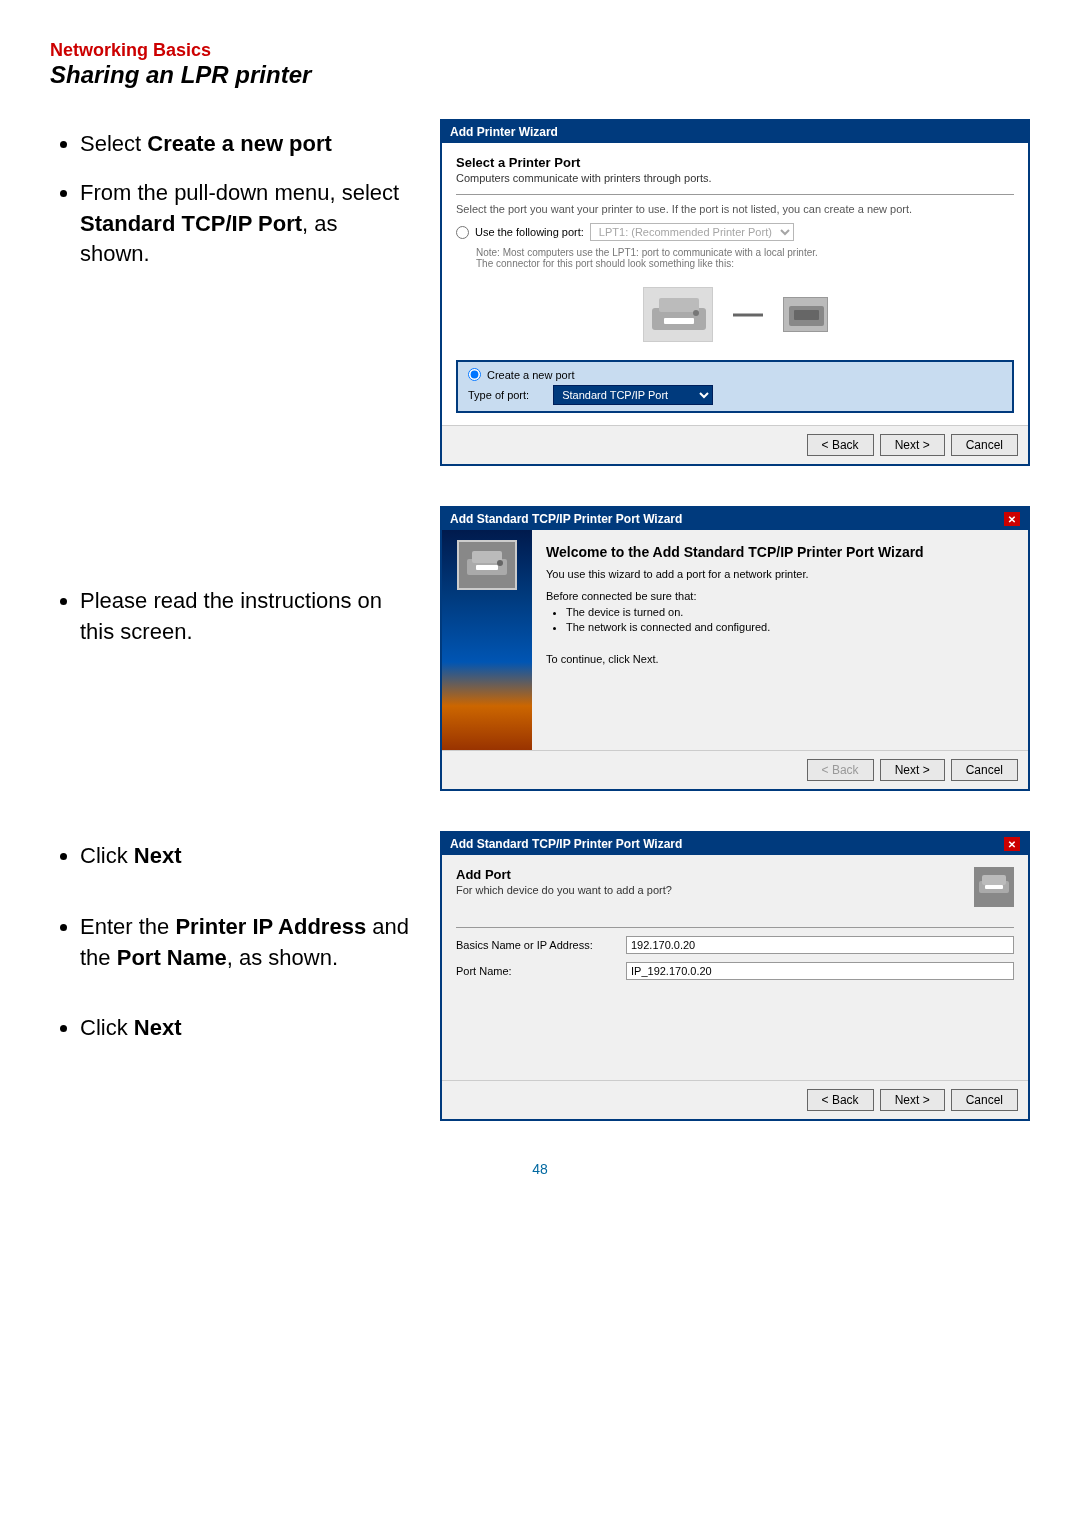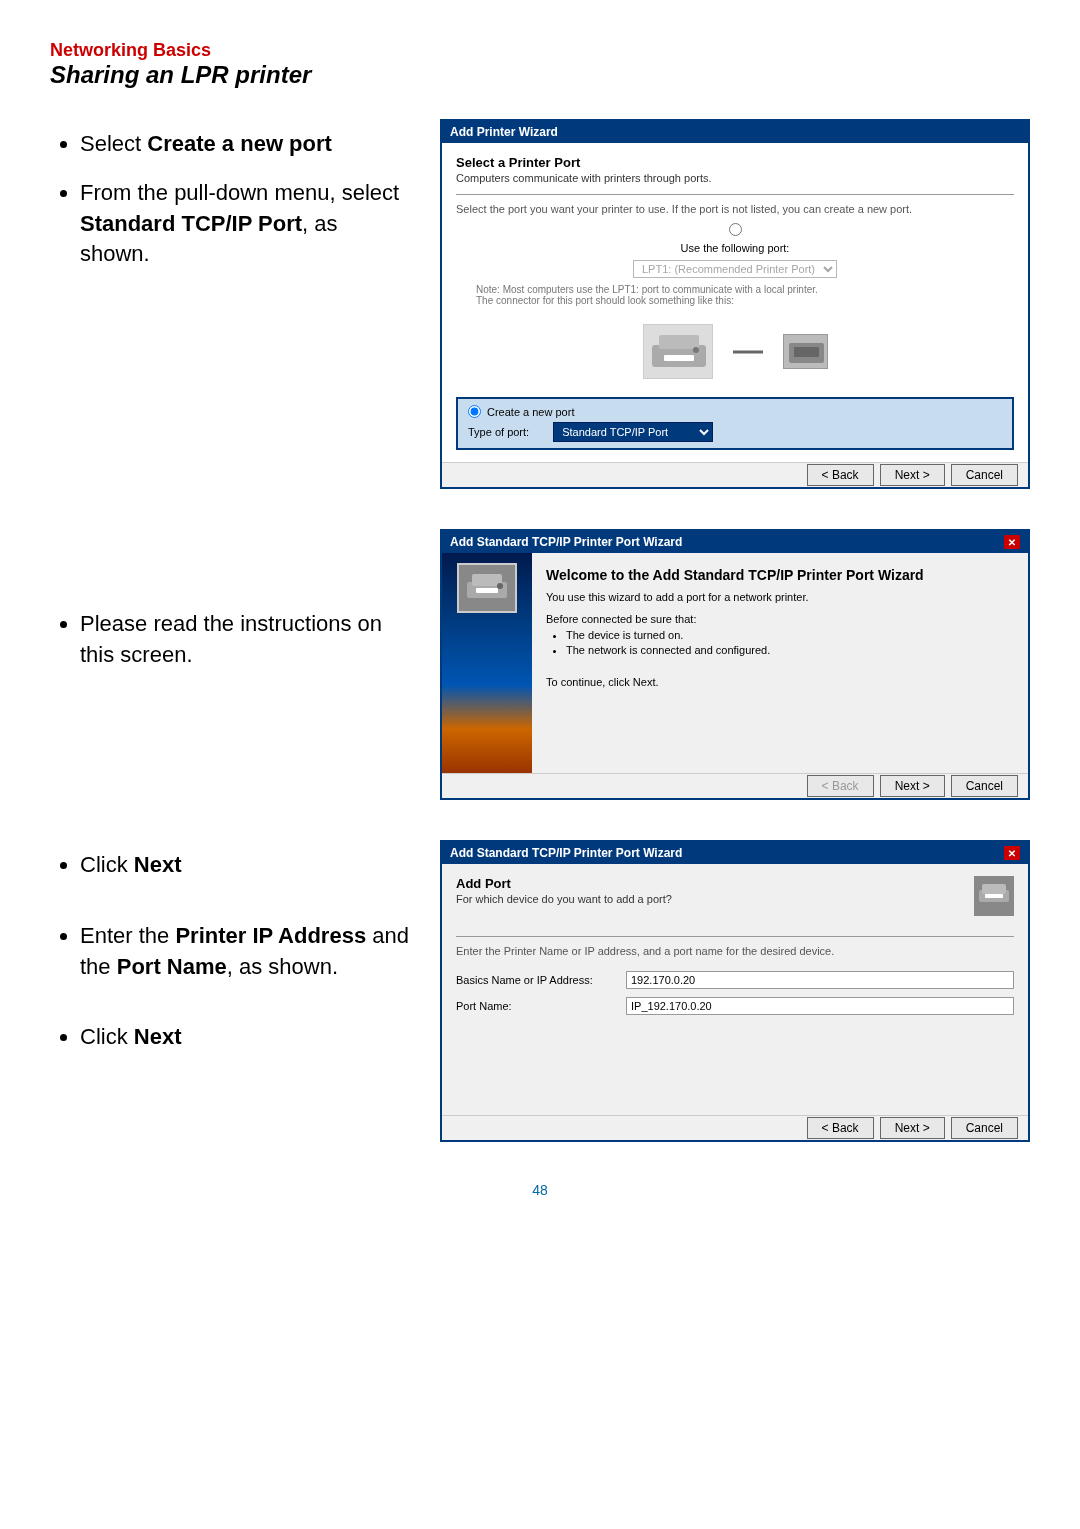--- a/index.html
+++ b/index.html
@@ -120,21 +120,20 @@
       color: #555;
       margin-bottom: 8px;
     }
 
     .radio-row {
       display: flex;
       align-items: center;
       gap: 6px;
       font-size: 11px;
       margin-bottom: 6px;
-      flex-direction: column;
     }
 
     .radio-row input[type=radio] {
       margin: 0;
     }
 
     .select-inline {
       font-size: 11px;
       padding: 1px 4px;
       border: 1px solid #999;
@@ -177,21 +176,21 @@
       color: #fff;
       font-size: 11px;
       padding: 2px 4px;
       border: 1px solid #001f5a;
       min-width: 160px;
     }
 
     .wizard-footer {
       background: #f0f0f0;
       border-top: 1px solid #ccc;
-      padding: 1px 10px;
+      padding: 8px 10px;
       display: flex;
       justify-content: flex-end;
       gap: 6px;
     }
 
     .wizard-btn {
       font-size: 12px;
       padding: 3px 14px;
       border: 1px solid #666;
       background: #e8e8e8;
@@ -457,21 +456,20 @@
             <svg width="40" height="40">
               <rect width="40" height="40" fill="#888"></rect>
               <rect x="5" y="14" width="30" height="12" rx="2" fill="#aaa"></rect>
               <rect x="8" y="8" width="24" height="10" rx="2" fill="#bbb"></rect>
               <rect x="11" y="18" width="18" height="4" rx="1" fill="#fff"></rect>
             </svg>
           </div>
         </div>
         <div class="add-port-body">
           <hr class="wizard-separator">
-          <div class="wizard-note" style="font-size:11px;margin-bottom:14px;">Enter the Printer Name or IP address, and a port name for the desired device.</div>
 
           <div class="form-row">
             <span class="form-label">Basics Name or IP Address:</span>
             <input type="text" class="form-input" value="192.170.0.20" style="">
           </div>
 
           <div class="form-row">
             <span class="form-label">Port Name:</span>
             <input type="text" class="form-input" value="IP_192.170.0.20" style="">
           </div>

